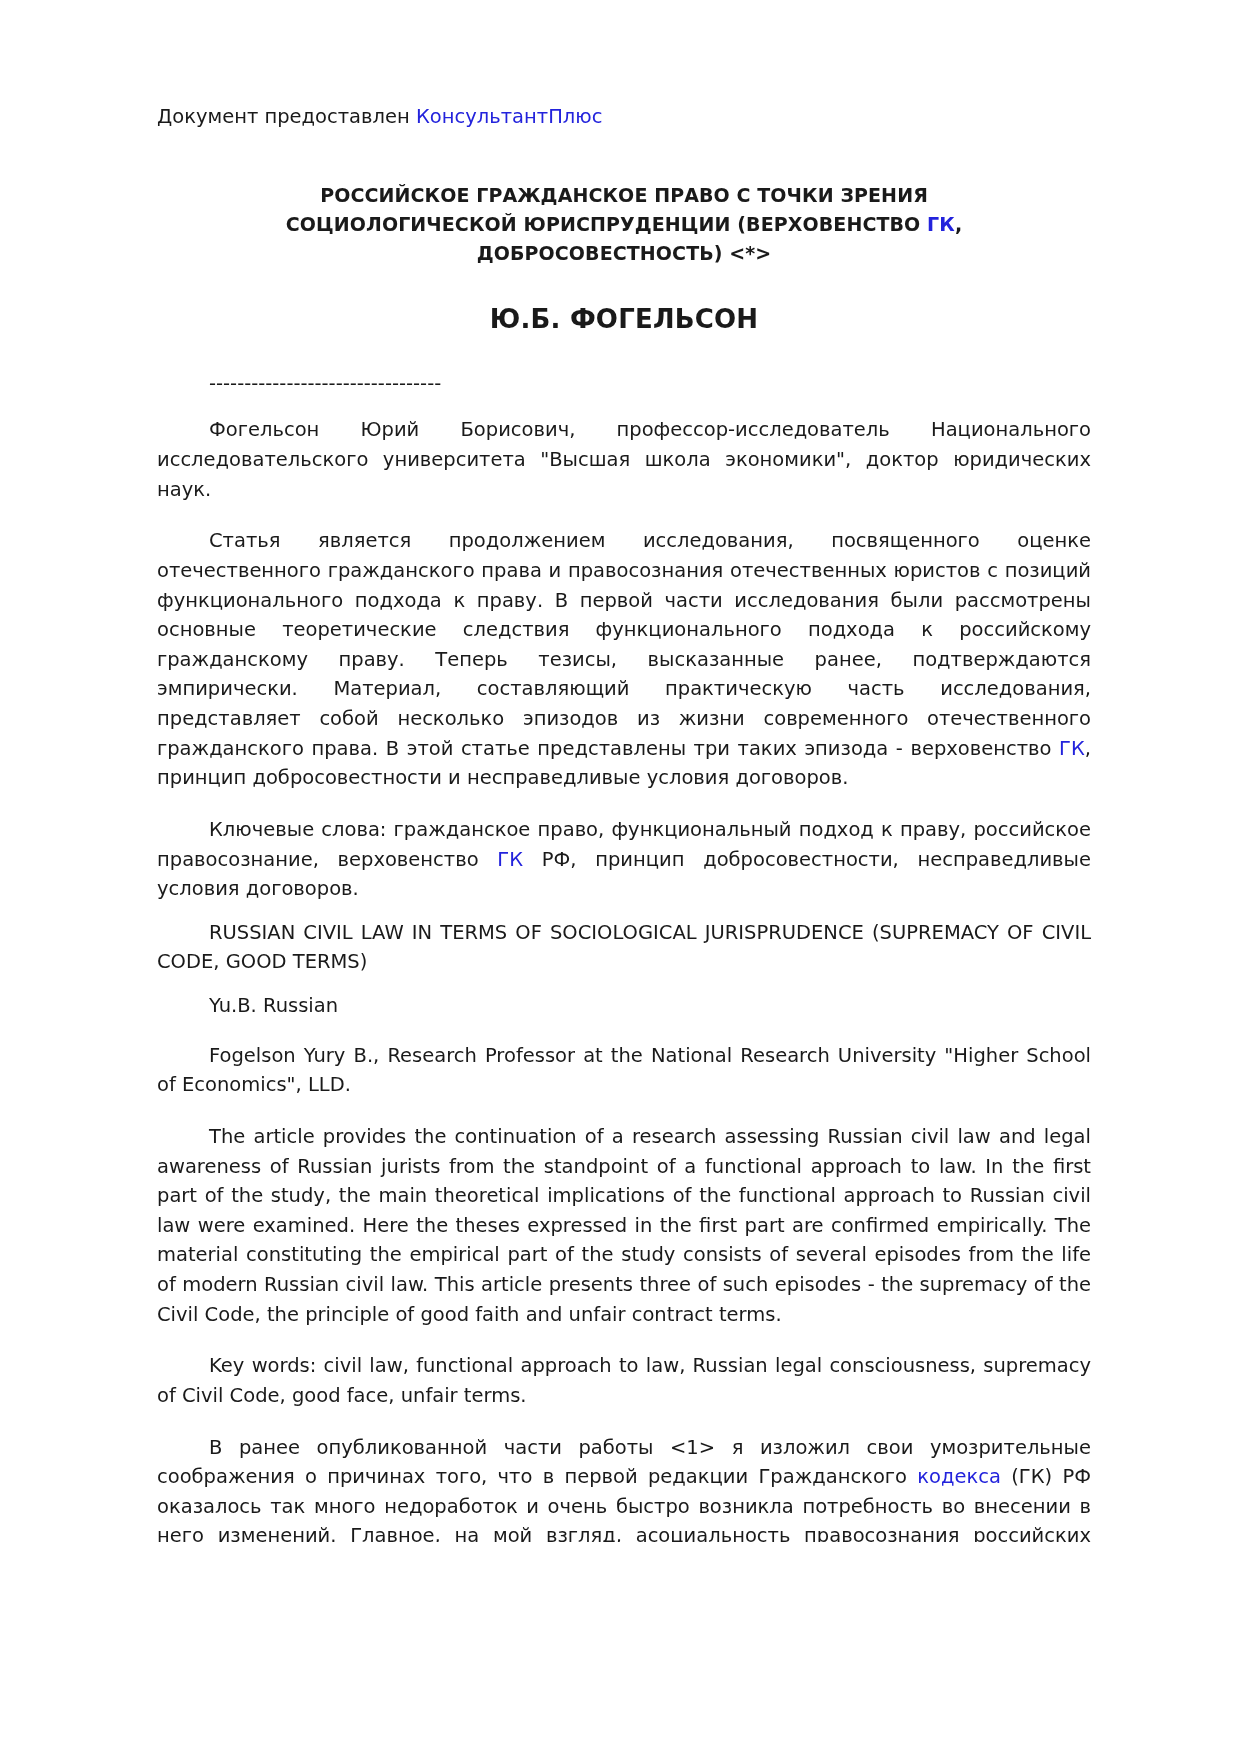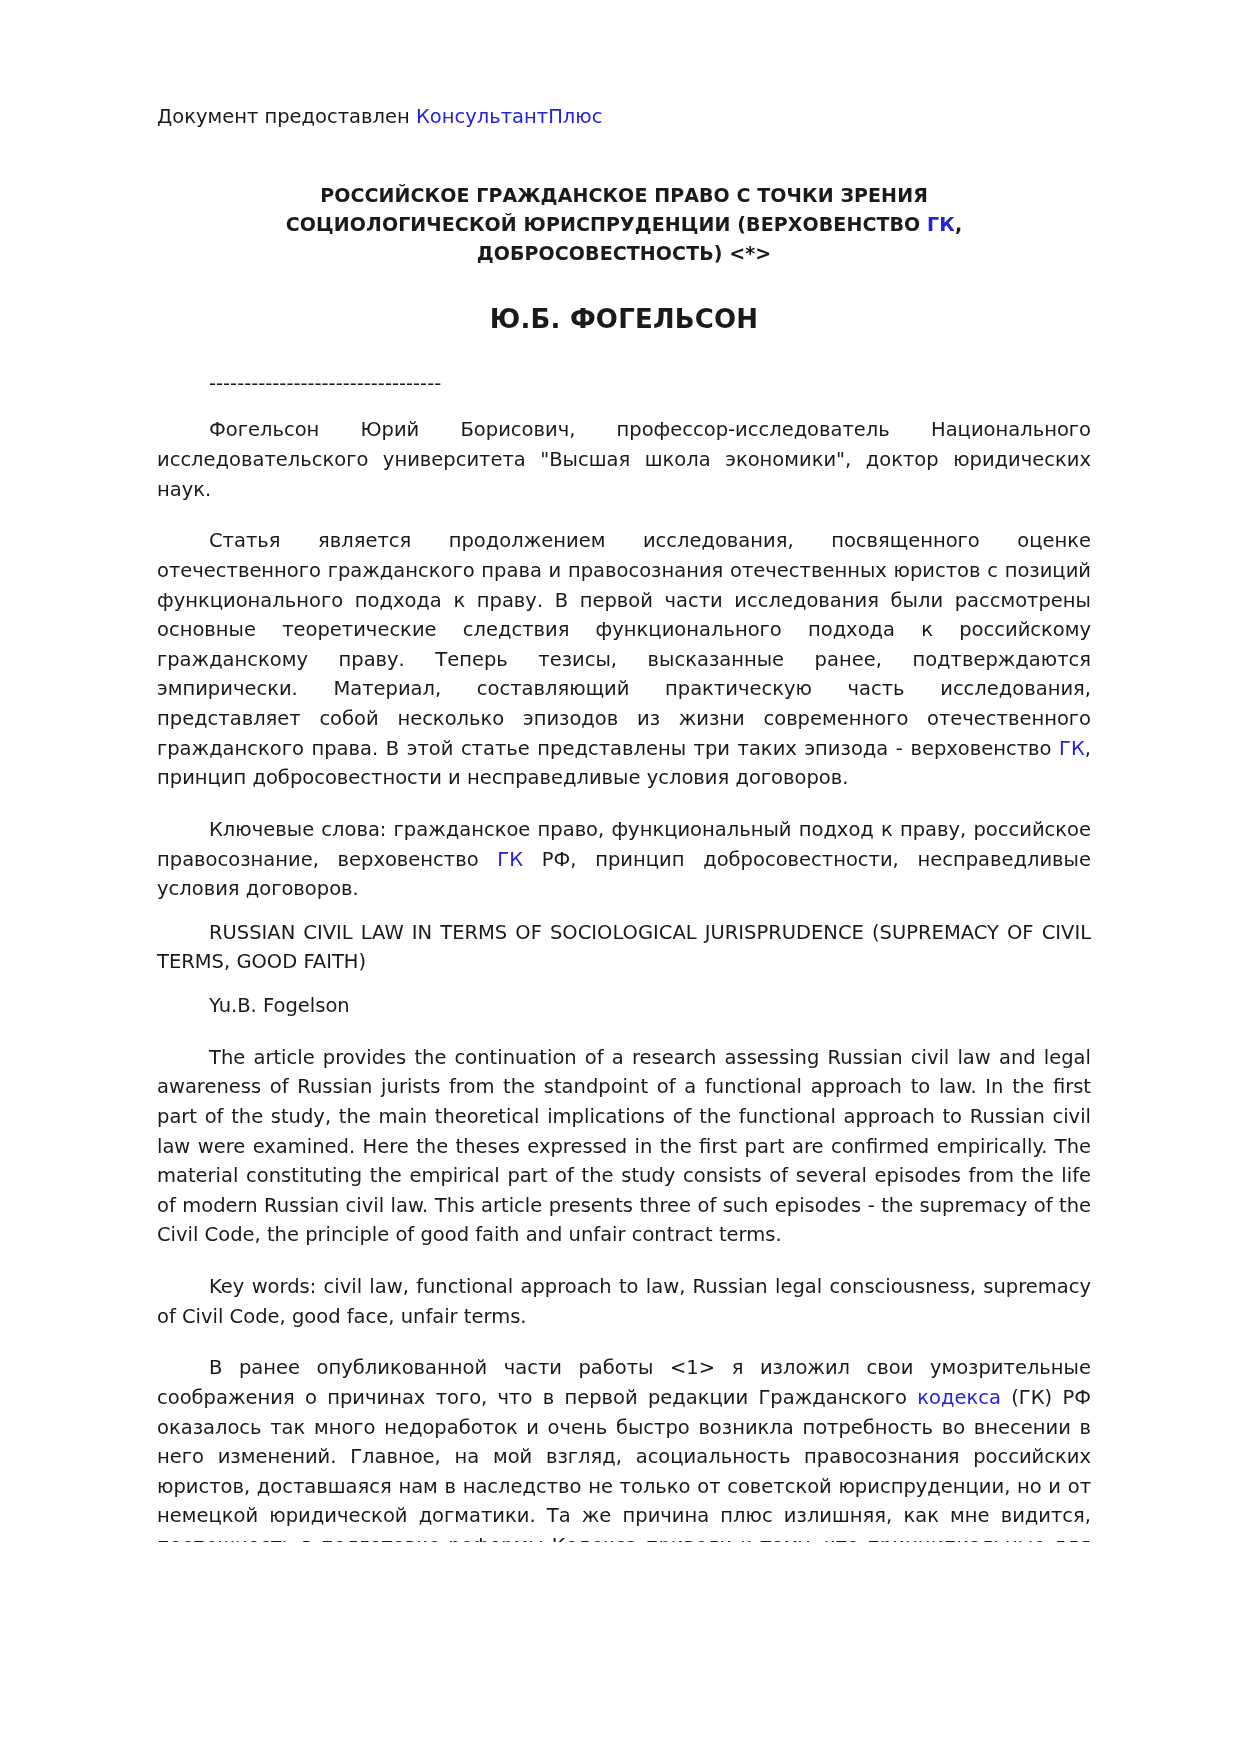--- a/index.html
+++ b/index.html
@@ -88,24 +88,25 @@
 
   <div class="dashline">---------------------------------</div>
 
 
   <p class="body-par">Фогельсон Юрий Борисович, профессор-исследователь Национального исследовательского университета "Высшая школа экономики", доктор юридических наук.</p>
 
   <p class="body-par"><span>Статья является продолжением исследования, посвященного оценке отечественного гражданского права и правосознания отечественных юристов с позиций функционального подхода к праву. В первой части исследования были рассмотрены основные теоретические следствия функционального подхода к российскому гражданскому праву. Теперь тезисы, высказанные ранее, подтверждаются эмпирически. Материал, составляющий практическую часть исследования, представляет собой несколько эпизодов из жизни современного отечественного гражданского права. В этой статье представлены три таких эпизода - верховенство </span><a class="link" href="#">ГК</a><span>, принцип добросовестности и несправедливые условия договоров.</span></p>
 
   <p class="body-par"><span>Ключевые слова: гражданское право, функциональный подход к праву, российское правосознание, верховенство </span><a class="link" href="#">ГК</a><span> РФ, принцип добросовестности, несправедливые условия договоров.</span></p>
 
-  <p class="body-par nogap">RUSSIAN CIVIL LAW IN TERMS OF SOCIOLOGICAL JURISPRUDENCE (SUPREMACY OF CIVIL TERMS, GOOD FAITH)</p>
+  <p class="body-par nogap">RUSSIAN CIVIL LAW IN TERMS OF SOCIOLOGICAL JURISPRUDENCE (SUPREMACY OF CIVIL CODE, GOOD TERMS)</p>
 
-  <p class="body-par nogap">Yu.B. Fogelson</p>
+  <p class="body-par nogap">Yu.B. Russian</p>
 
+  <p class="body-par tight">Fogelson Yury B., Research Professor at the National Research University "Higher School of Economics", LLD.</p>
 
   <p class="body-par">The article provides the continuation of a research assessing Russian civil law and legal awareness of Russian jurists from the standpoint of a functional approach to law. In the first part of the study, the main theoretical implications of the functional approach to Russian civil law were examined. Here the theses expressed in the first part are confirmed empirically. The material constituting the empirical part of the study consists of several episodes from the life of modern Russian civil law. This article presents three of such episodes - the supremacy of the Civil Code, the principle of good faith and unfair contract terms.</p>
 
   <p class="body-par">Key words: civil law, functional approach to law, Russian legal consciousness, supremacy of Civil Code, good face, unfair terms.</p>
 
   <p class="body-par"><span>В ранее опубликованной части работы &lt;1&gt; я изложил свои умозрительные соображения о причинах того, что в первой редакции Гражданского </span><a class="link" href="#">кодекса</a><span> (ГК) РФ оказалось так много недоработок и очень быстро возникла потребность во внесении в него изменений. Главное, на мой взгляд, асоциальность правосознания российских юристов, доставшаяся нам в наследство не только от советской юриспруденции, но и от немецкой юридической догматики. Та же причина плюс излишняя, как мне видится, поспешность в подготовке реформы Кодекса привели к тому, что принципиальные для гражданского права изменения либо не были внесены, либо работают не так,</span></p>
 
 </div>
 
 </body></html>

